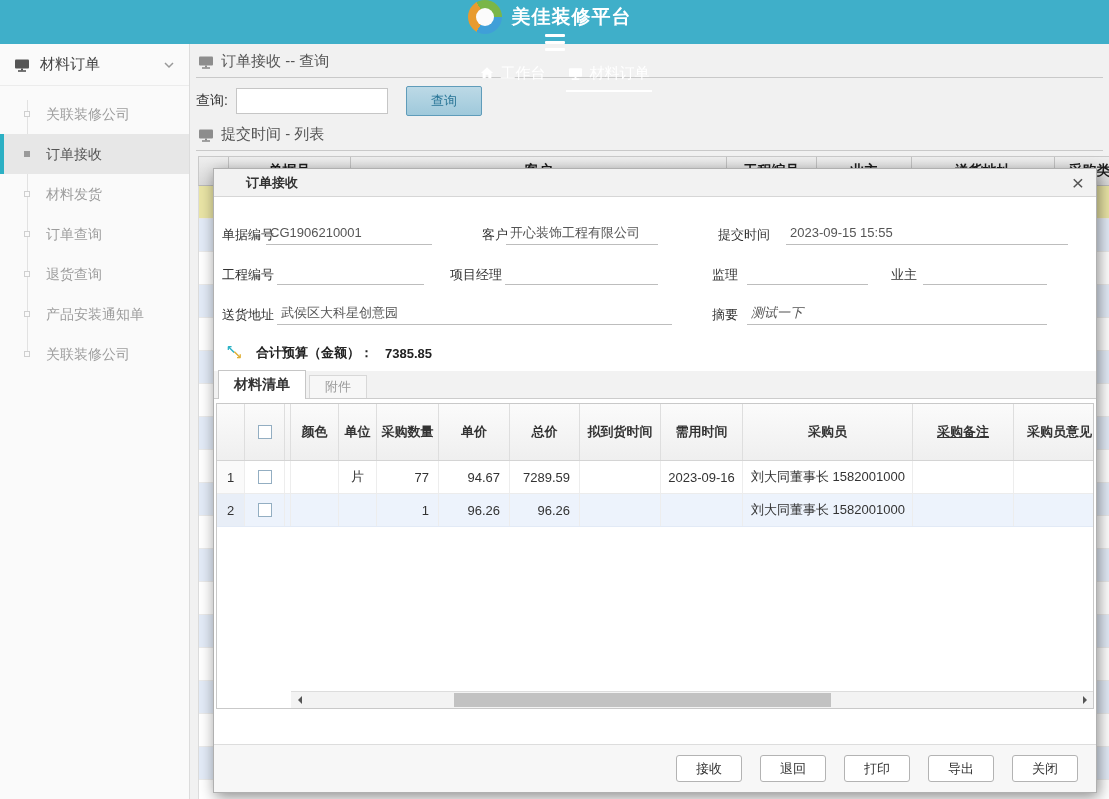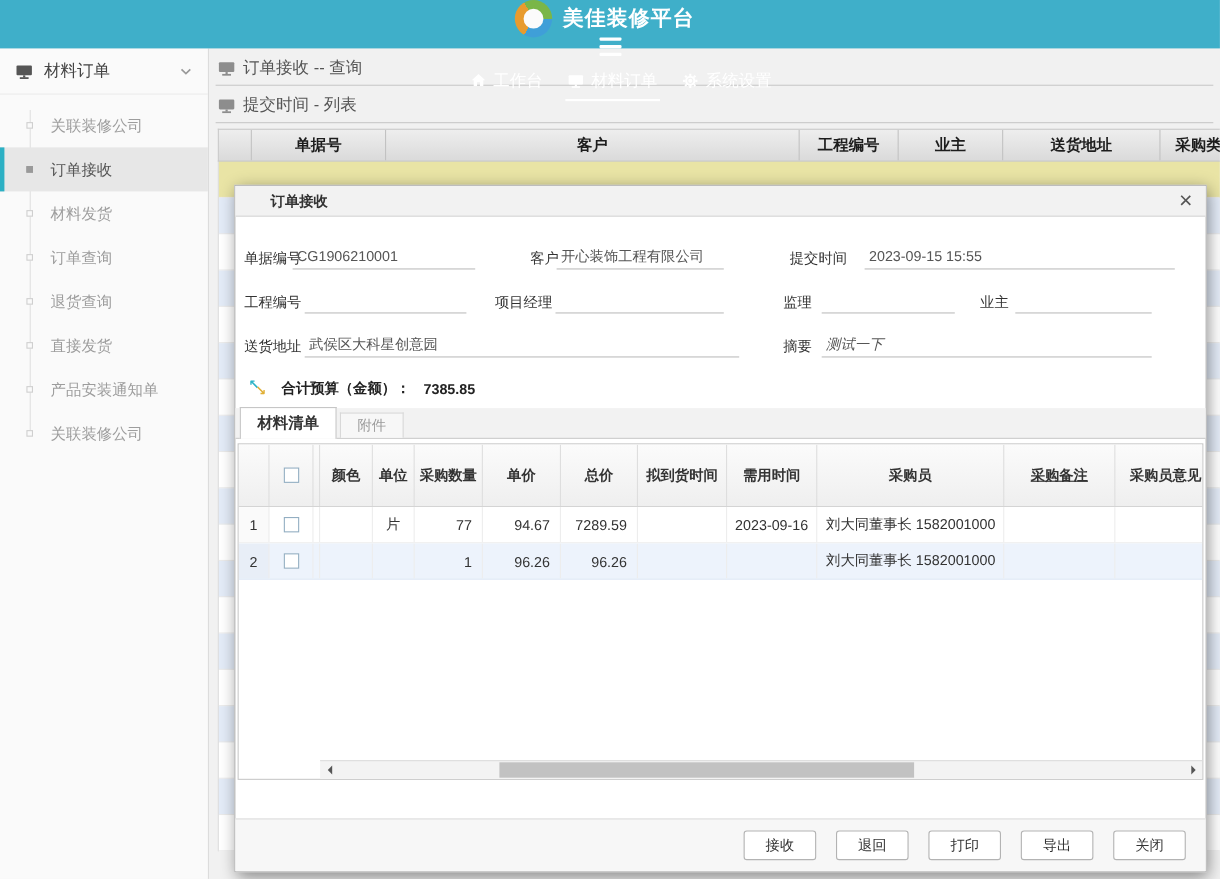--- a/index.html
+++ b/index.html
@@ -130,32 +130,20 @@
       </div>
       <div class="nav-item active">
         <span class="nav-ic">
           <svg viewBox="0 0 16 16" width="15" height="15">
             <rect x="1" y="2.5" width="14" height="9" rx="1" fill="currentColor"></rect>
             <rect x="7" y="11.5" width="2" height="2" fill="currentColor"></rect>
             <rect x="4" y="13.2" width="8" height="1.6" fill="currentColor"></rect>
           </svg>
         </span>
         <span>材料订单</span>
-      </div>
-      <div class="nav-item">
-        <span class="nav-ic">
-          <svg viewBox="0 0 16 16" width="15" height="15">
-            <g stroke="currentColor" stroke-width="2" fill="none">
-              <circle cx="8" cy="8" r="4"></circle>
-              <path d="M8 1v2.2M8 12.8V15M1 8h2.2M12.8 8H15M3 3l1.6 1.6M11.4 11.4L13 13M13 3l-1.6 1.6M4.6 11.4L3 13"></path>
-            </g>
-            <circle cx="8" cy="8" r="2" fill="currentColor"></circle>
-          </svg>
-        </span>
-        <span>系统设置</span>
       </div>
     </div>
 </div>
 
 <div class="sidebar">
   <div class="side-parent">
     <span class="p-ic">
         <svg viewBox="0 0 16 16" width="16" height="16">
           <rect x="1" y="2.5" width="14" height="9" rx="1" fill="currentColor"></rect>
           <rect x="7" y="11.5" width="2" height="2" fill="currentColor"></rect>
@@ -168,36 +156,40 @@
           <polyline points="2,4 6,8 10,4" fill="none" stroke="currentColor" stroke-width="1.5"></polyline>
         </svg>
       </span>
   </div>
   <ul class="side-list" id="side-list">
       <li class="side-item"><span class="bullet"></span><span>关联装修公司</span></li>
       <li class="side-item active"><span class="bullet"></span><span>订单接收</span></li>
       <li class="side-item"><span class="bullet"></span><span>材料发货</span></li>
       <li class="side-item"><span class="bullet"></span><span>订单查询</span></li>
       <li class="side-item"><span class="bullet"></span><span>退货查询</span></li>
-      <li class="side-item"><span class="bullet"></span><span>直接发货</span></li>
       <li class="side-item"><span class="bullet"></span><span>产品安装通知单</span></li>
       <li class="side-item"><span class="bullet"></span><span>关联装修公司</span></li>
     </ul>
 </div>
 
 <div class="content">
   <div class="panel-hdr">
     <span class="ph-ic">
         <svg viewBox="0 0 16 16" width="16" height="16">
           <rect x="1" y="2.5" width="14" height="9" rx="1" fill="currentColor"></rect>
           <rect x="7" y="11.5" width="2" height="2" fill="currentColor"></rect>
           <rect x="4" y="13.2" width="8" height="1.6" fill="currentColor"></rect>
         </svg>
       </span>
     <span>订单接收 -- 查询</span>
+  </div>
+  <div class="query-row">
+    <span class="q-label">查询:</span>
+    <input class="query-input" value="" style="">
+    <button class="query-btn">查询</button>
   </div>
   <div class="panel-hdr">
     <span class="ph-ic">
         <svg viewBox="0 0 16 16" width="16" height="16">
           <rect x="1" y="2.5" width="14" height="9" rx="1" fill="currentColor"></rect>
           <rect x="7" y="11.5" width="2" height="2" fill="currentColor"></rect>
           <rect x="4" y="13.2" width="8" height="1.6" fill="currentColor"></rect>
         </svg>
       </span>
     <span>提交时间 - 列表</span>

